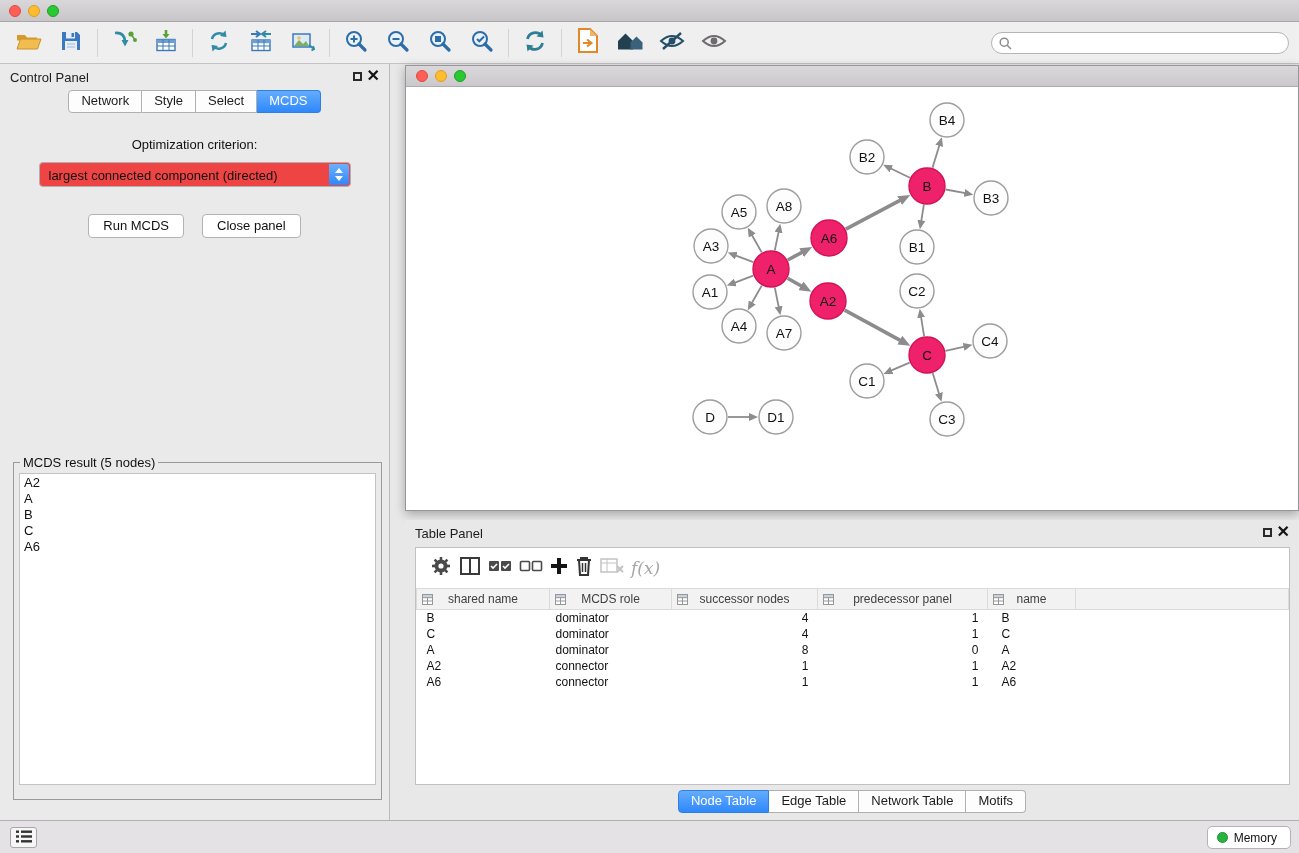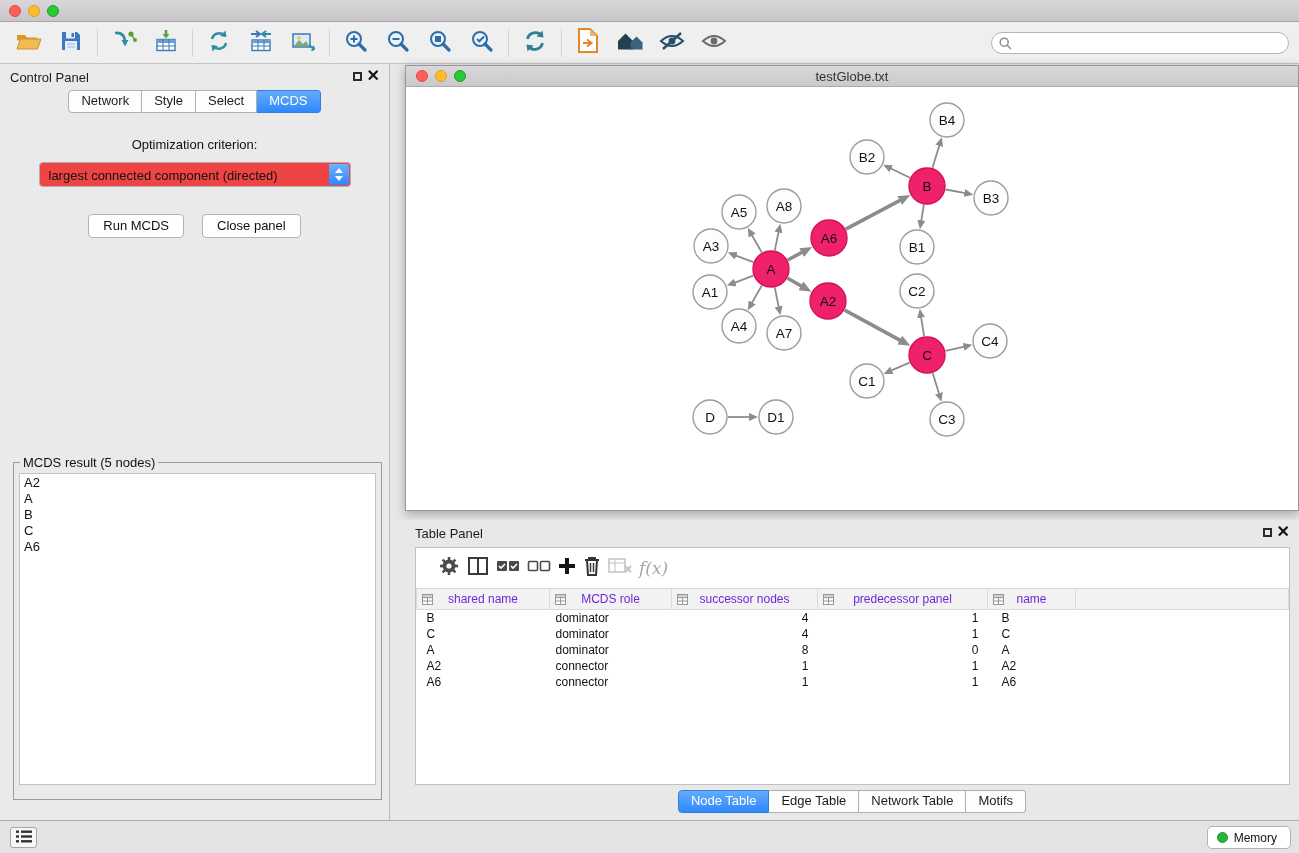--- a/index.html
+++ b/index.html
@@ -106,27 +106,27 @@
   .net-lights { position:absolute; left:10px; top:4px; display:flex; gap:7px; }
   .net-canvas { position:absolute; left:0; top:21px; right:0; bottom:0; background:#fff; }
   .net-canvas svg { display:block; }
 
   
   .table-panel { position:absolute; left:405px; top:520px; width:894px; height:300px; background:#e9e8e9; }
   .tp-body {
     position:absolute; left:10px; right:9px; top:27px; height:238px;
     background:#fff; border:1px solid #c2c0c2;
   }
-  .tp-toolbar { height:40px; display:flex; align-items:center; padding:0 22px; gap:7px; }
+  .tp-toolbar { height:40px; display:flex; align-items:center; padding:0 14px; gap:7px; }
   .fx { font-family:"DejaVu Serif", serif; font-style:italic; font-size:17px; color:#a6a4a6; }
   .tbl-wrap { position:absolute; top:40px; left:0; right:0; bottom:0; overflow:hidden; }
   table.node-table { border-collapse:collapse; width:100%; table-layout:fixed; }
   .node-table th {
     background:#f3f2f3; border:1px solid #dbd9db; height:21px;
-    font-size:12px; font-weight:normal; position:relative; color:#6d28d9;
+    font-size:12px; font-weight:normal; position:relative; color:#404040;
     overflow:hidden;
   }
   .node-table th .hlabel { display:block; text-align:center; }
   .node-table th .hicon { position:absolute; left:5px; top:5px; }
   .node-table td { font-size:12px; height:16px; padding:0 6px; white-space:nowrap; overflow:hidden; }
   .node-table td.c0 { padding-left:10px; }
   .node-table td.c2, .node-table td.c3 { text-align:right; padding-right:9px; }
   .node-table td.c4 { padding-left:14px; }
   .tp-tabs { position:absolute; top:270px; left:0; width:100%; }
 
@@ -336,21 +336,20 @@
   </fieldset>
 </div>
 
 <div class="network-window">
   <div class="net-titlebar">
     <div class="net-lights">
       <span class="light red"></span>
       <span class="light yellow"></span>
       <span class="light green"></span>
     </div>
-    <div class="title">testGlobe.txt</div>
   </div>
   <div class="net-canvas">
     <svg width="892" height="423" viewBox="0 0 892 423">
       <defs>
         <marker id="arrow-thin" markerUnits="userSpaceOnUse" markerWidth="10" markerHeight="8" refX="1" refY="4" orient="auto">
             <path d="M0 0 L9 4 L0 8 z" fill="#8d8b8d"></path>
           </marker>
         <marker id="arrow-thick" markerUnits="userSpaceOnUse" markerWidth="13" markerHeight="10" refX="1" refY="5" orient="auto">
             <path d="M0 0 L12 5 L0 10 z" fill="#8d8b8d"></path>
           </marker>

